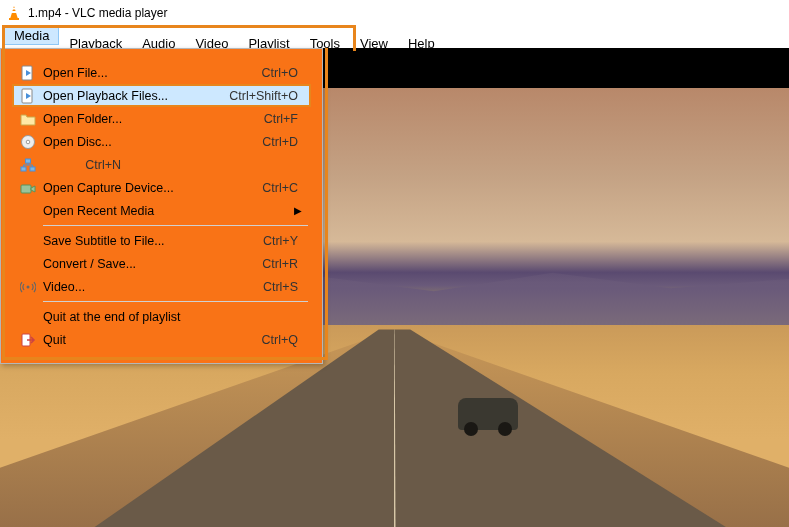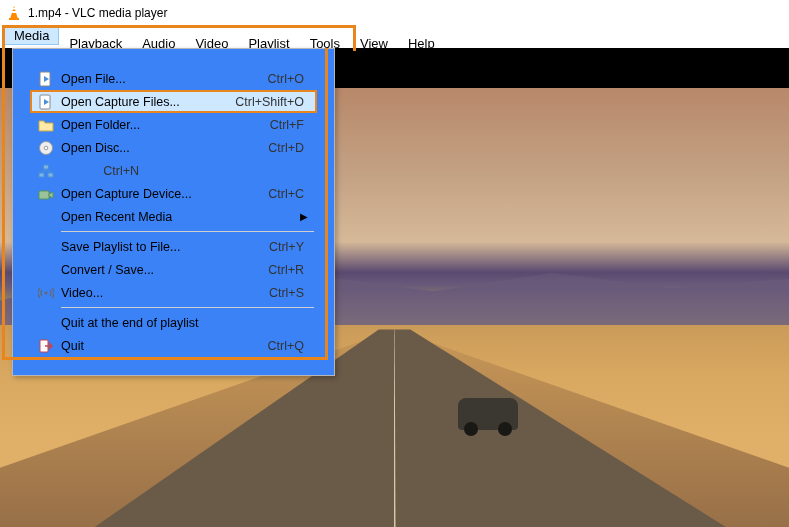--- a/index.html
+++ b/index.html
@@ -115,27 +115,27 @@
     left: 2px; top: 25px;
     width: 354px; height: 26px;
     border: 3px solid #e8851c;
     pointer-events: none;
     z-index: 50;
     border-bottom: none;
   }
 
   .dropdown {
     position: absolute;
-    left: 12px; top: 48px;
+    left: 0; top: 48px;
     width: 323px;
-    background: #3b82f6;
+    background: #f97316;
     border: 1px solid #b6b6b6;
     box-shadow: 2px 2px 5px rgba(0,0,0,0.25);
     z-index: 40;
-    padding: 18px;
+    padding: 12px;
   }
   .highlight-dropdown {
     position: absolute;
     left: 2px; top: 48px;
     width: 326px;
     height: 312px;
     border: 3px solid #e8851c;
     border-top: none;
     pointer-events: none;
     z-index: 55;
@@ -227,21 +227,21 @@
       <span class="drop-label">Open File...</span>
       <span class="drop-shortcut">Ctrl+O</span>
     </div>
     <div class="drop-row highlighted">
       <span class="drop-icon">
         <svg width="16" height="16" viewBox="0 0 16 16">
           <rect x="2" y="1" width="10" height="14" rx="1" fill="#fff" stroke="#888"></rect>
           <polygon points="6,5 6,11 11,8" fill="#4a90d9"></polygon>
         </svg>
       </span>
-      <span class="drop-label">Open Capture Files...</span>
+      <span class="drop-label">Open Playback Files...</span>
       <span class="drop-shortcut">Ctrl+Shift+O</span>
       <div class="drop-row-orange-box"></div>
     </div>
     <div class="drop-row">
       <span class="drop-icon">
         <svg width="16" height="16" viewBox="0 0 16 16">
           <path d="M1 4 h5 l1 2 h8 v8 h-14 z" fill="#ffe9a6" stroke="#c9a94a"></path>
         </svg>
       </span>
       <span class="drop-label">Open Folder...</span>
@@ -280,21 +280,21 @@
     </div>
     <div class="drop-row">
       <span class="drop-icon"></span>
       <span class="drop-label">Open Recent Media</span>
       <span class="drop-shortcut"></span>
       <span class="drop-arrow">▶</span>
     </div>
     <div class="drop-sep"></div>
     <div class="drop-row">
       <span class="drop-icon"></span>
-      <span class="drop-label">Save Playlist to File...</span>
+      <span class="drop-label">Save Subtitle to File...</span>
       <span class="drop-shortcut">Ctrl+Y</span>
     </div>
     <div class="drop-row">
       <span class="drop-icon"></span>
       <span class="drop-label">Convert / Save...</span>
       <span class="drop-shortcut">Ctrl+R</span>
     </div>
     <div class="drop-row">
       <span class="drop-icon">
         <svg width="16" height="16" viewBox="0 0 16 16">

